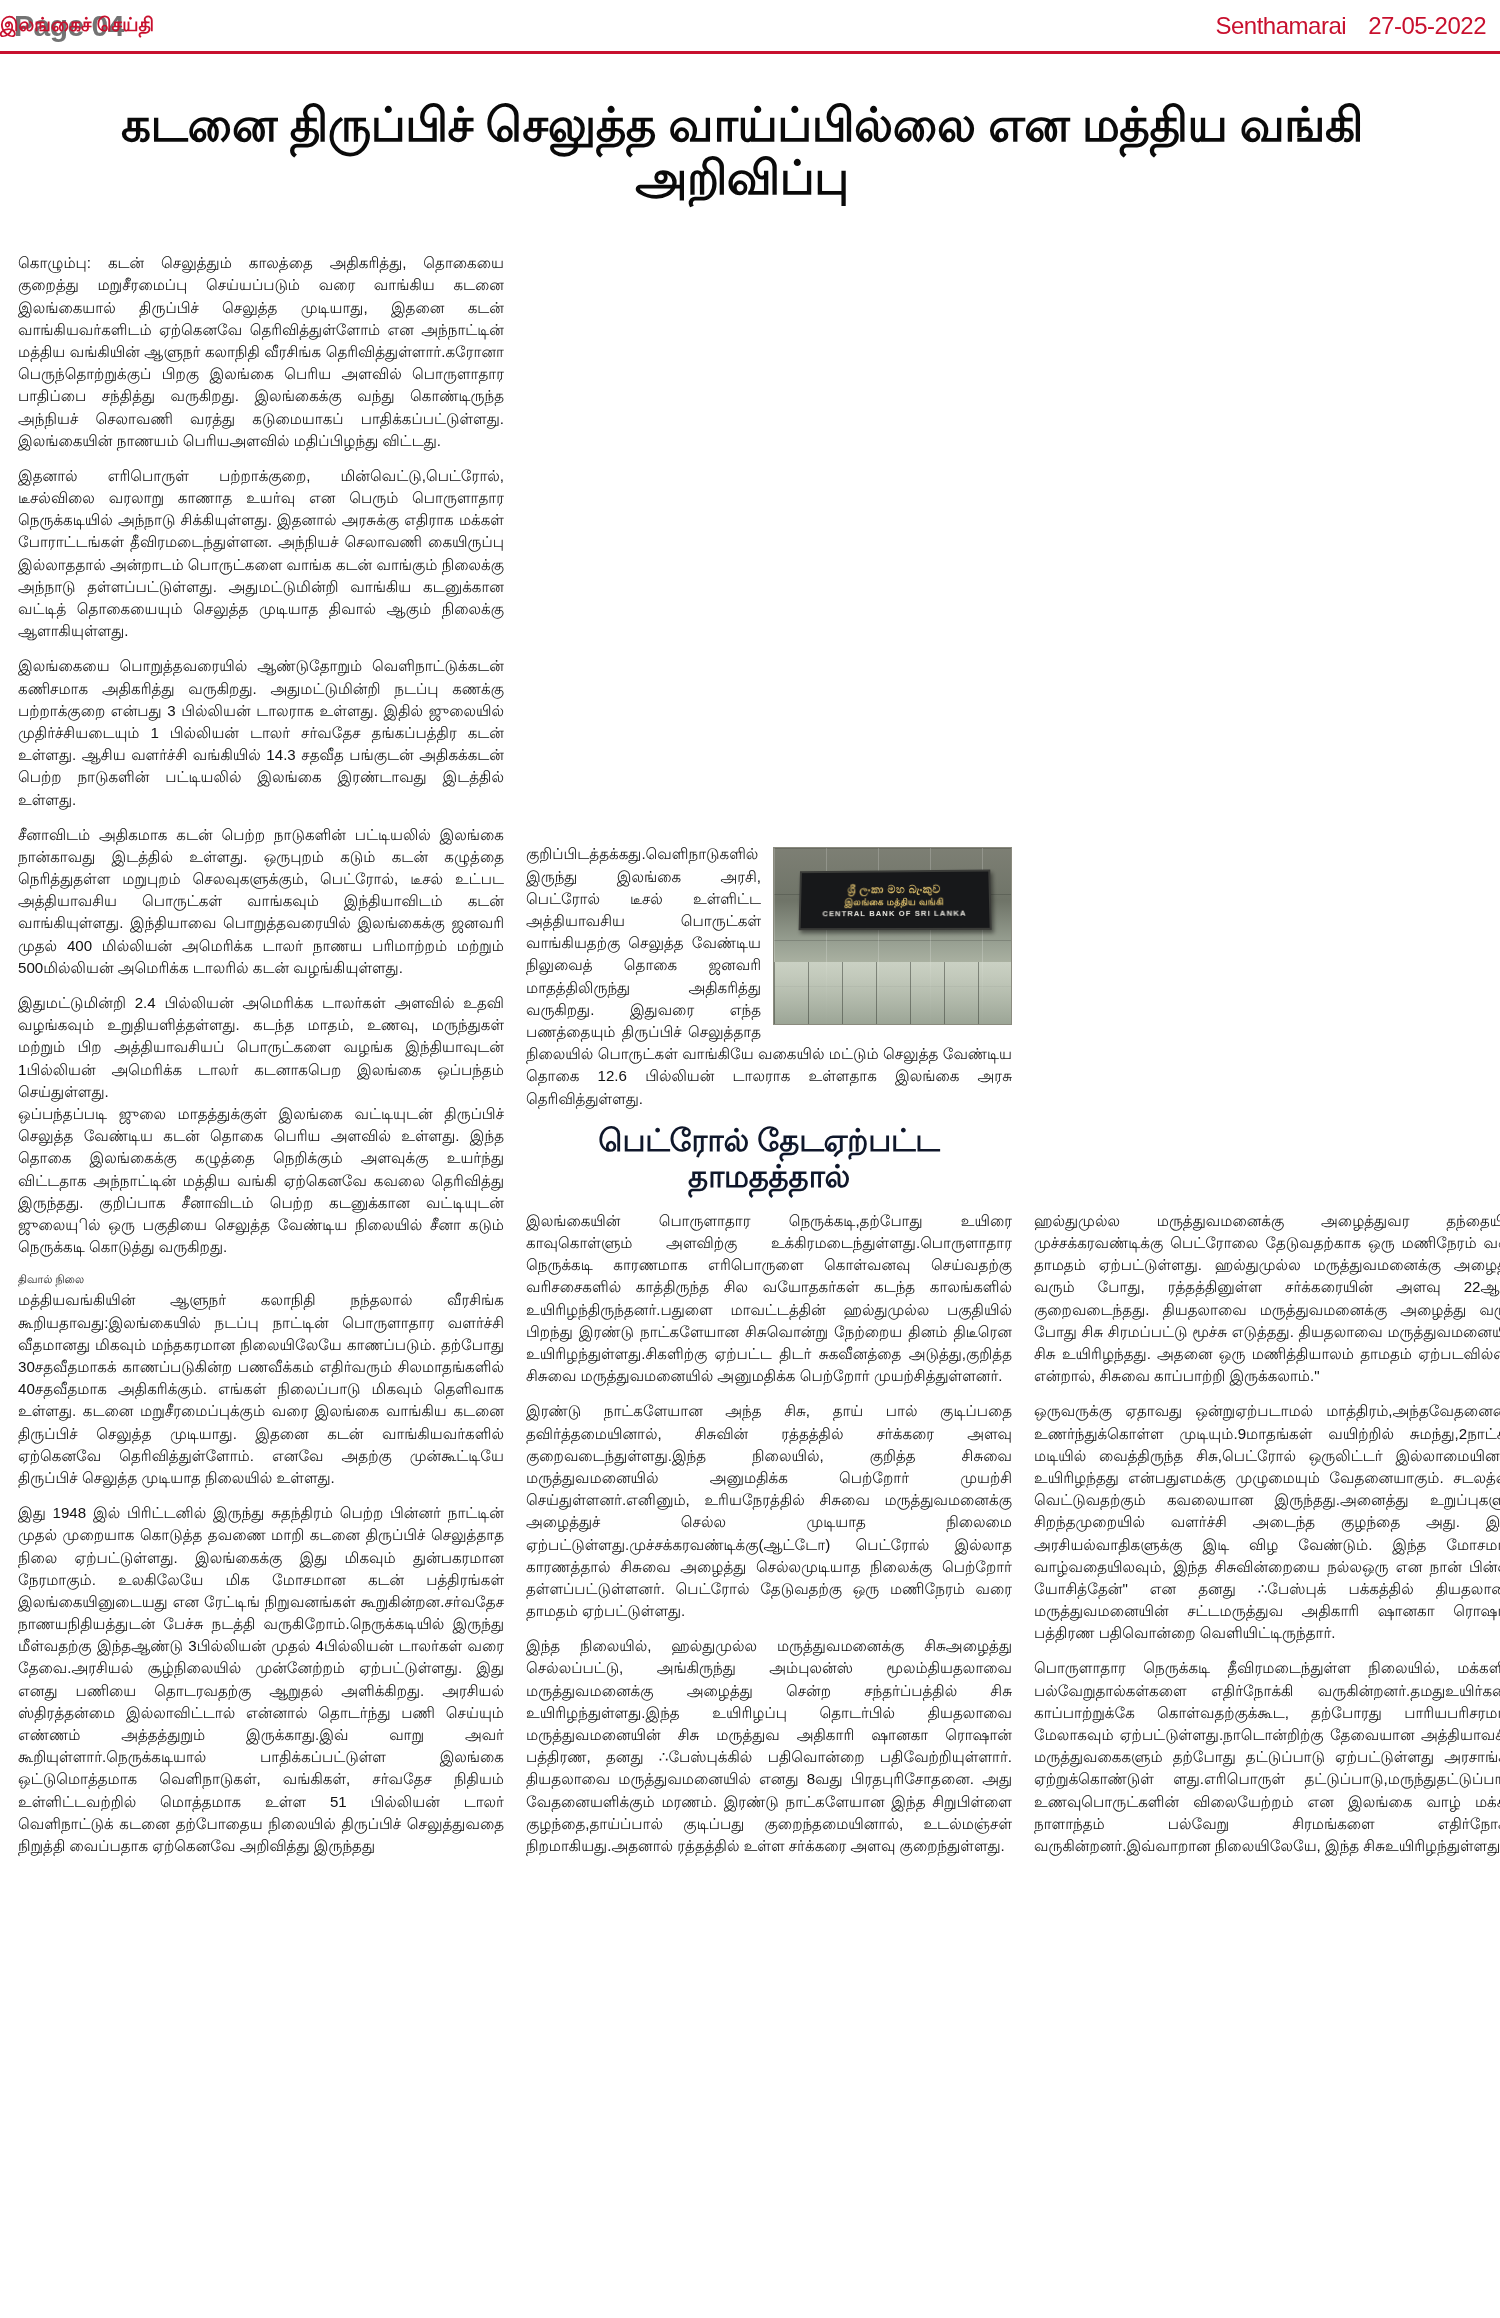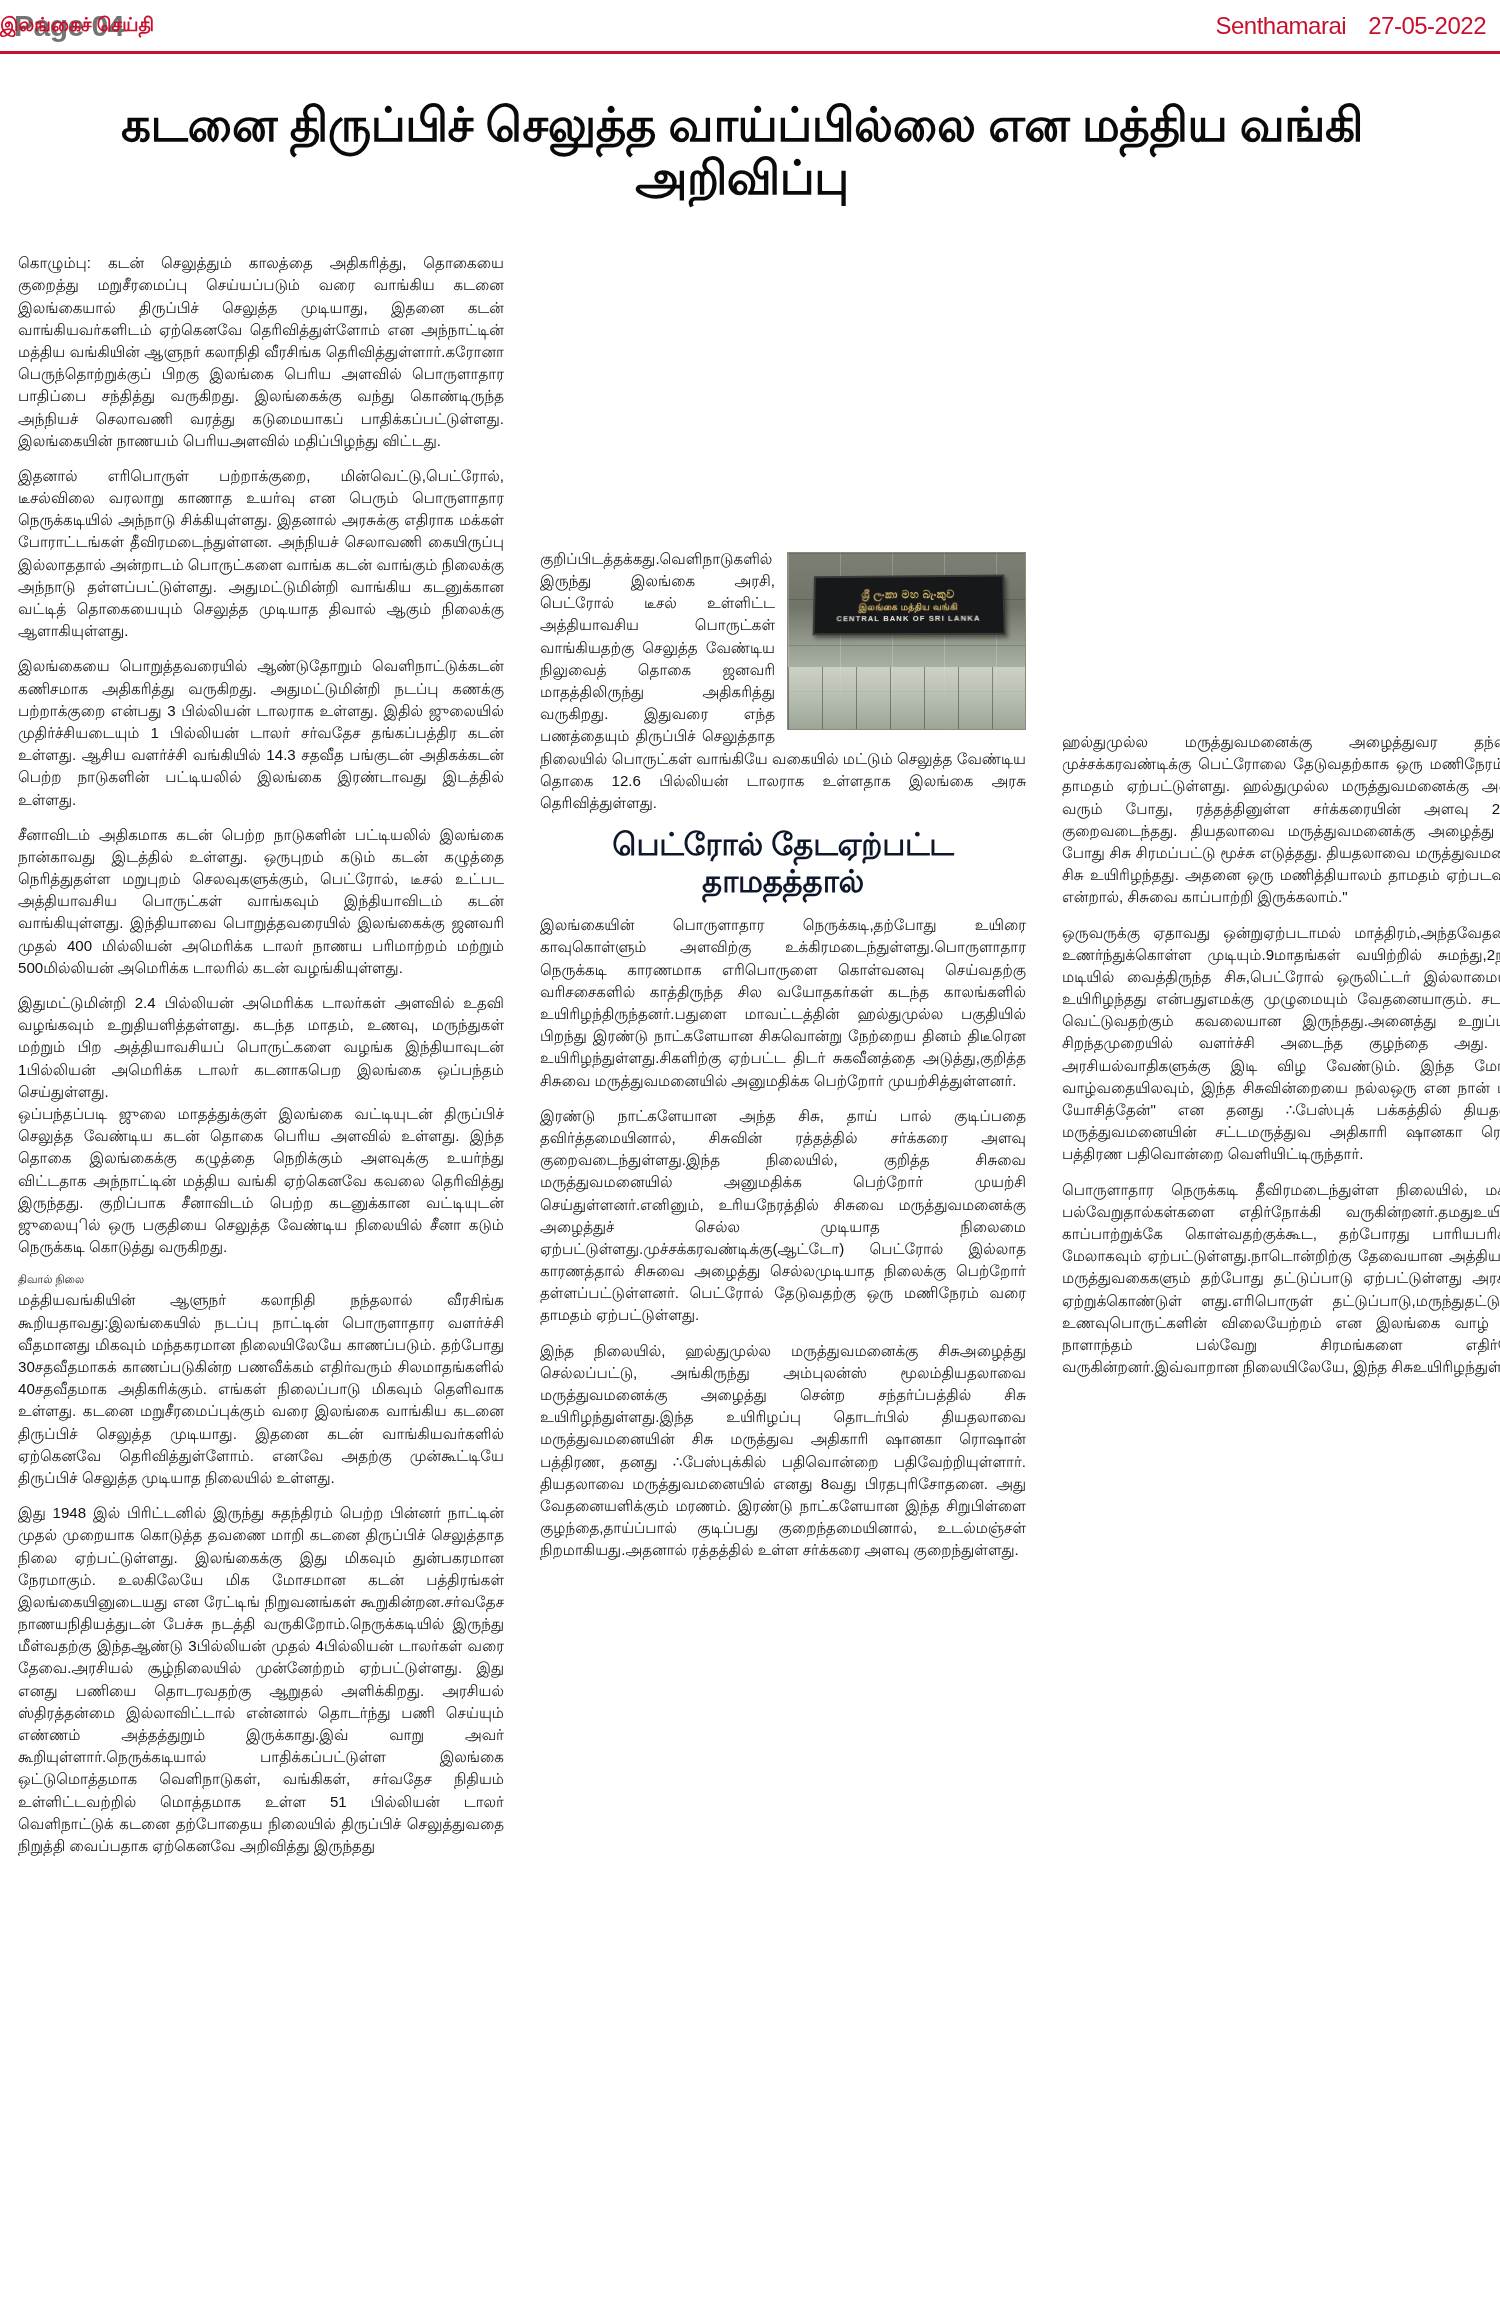--- a/index.html
+++ b/index.html
@@ -61,24 +61,24 @@
     line-height: 1.12;
     padding: 14px 26px 10px 10px;
     letter-spacing: -0.5px;
     color: #0a0a0a;
     font-family: "Liberation Sans", sans-serif;
   }
 
   
   .page-body {
     display: flex;
-    gap: 36px;
+    gap: 22px;
     padding: 6px 18px 0 18px;
     box-sizing: border-box;
-    align-items: center;
+    align-items: flex-end;
   }
   .col {
     width: 486px;
     flex: 0 0 486px;
   }
 
   p.art {
     margin: 0 0 13px 0;
     font-size: 15.1px;
     line-height: 1.47;

